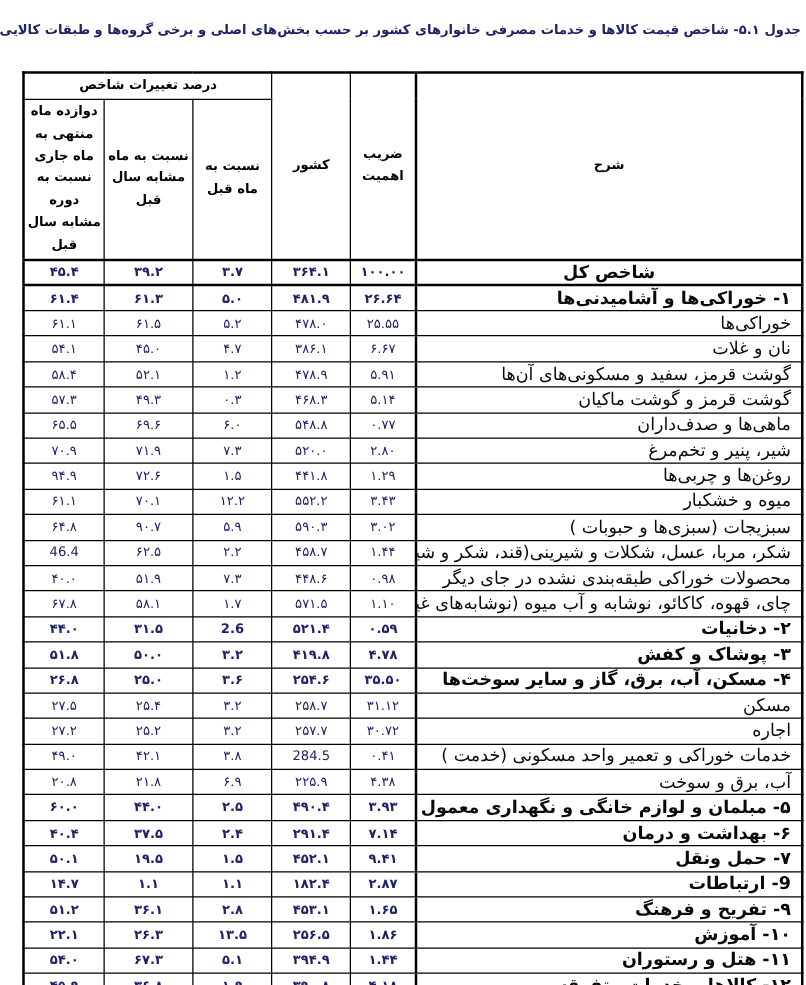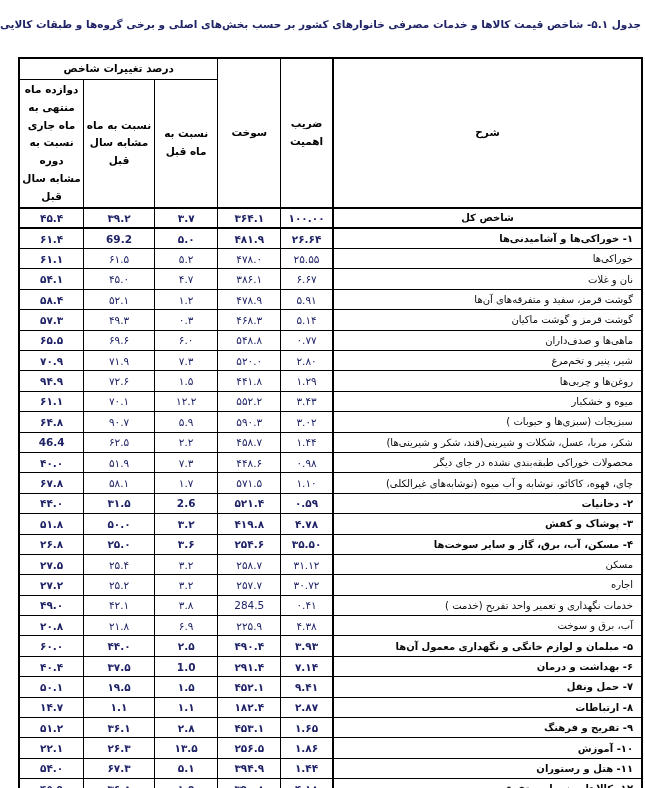--- a/index.html
+++ b/index.html
@@ -37,33 +37,33 @@
   .cpi thead tr.band1 th { height: 21px; }
   .cpi thead tr.band2 th { height: 107px; }
   .cpi thead { border-bottom: 2px solid #000; }
   .cpi thead tr.band1 { border-bottom: 1px solid #000; }
 
   .col-desc   { width: 306px; }
   .col-weight { width: 52px; }
   .col-index  { width: 62px; }
   .col-m      { width: 63px; }
   .col-y      { width: 70px; }
-  .col-t      { width: 64px; font-weight: bold; }
+  .col-t      { width: 64px; }
 
   
   .cpi th.col-desc, .cpi td.col-desc { border-left: 2px solid #000; }
 
   .cpi tbody td {
     height: 20.4px; vertical-align: middle;
     font-size: 10.5px; color: #1f2366; text-align: center;
     padding: 0 2px; white-space: nowrap;
   }
   .cpi tbody td.col-desc {
     color: #0a0a0a; text-align: right; padding: 0 8px 0 2px;
-    font-size: 10px;
+    font-size: 14px;
   }
   .cpi tbody td.center-desc { text-align: center; padding: 0 2px; }
   .cpi tbody tr.bold-row td { font-weight: bold; }
   .cpi tbody tr.total-row { border-bottom: 2px solid #000; }
 </style>
 </head>
 <body>
 
 <div class="page">
 
@@ -78,21 +78,21 @@
         <col class="col-weight">
         <col class="col-index">
       <col class="col-m">
         <col class="col-y">
         <col class="col-t">
     </colgroup>
     <thead>
       <tr class="band1">
         <th class="col-desc" rowspan="2">شرح</th>
         <th class="col-weight" rowspan="2">ضریب اهمیت</th>
-        <th class="col-index" rowspan="2">سوخت</th>
+        <th class="col-index" rowspan="2">کشور</th>
         <th colspan="3">درصد تغییرات شاخص</th>
       </tr>
       <tr class="band2">
         <th class="col-m">نسبت به ماه قبل</th>
         <th class="col-y">نسبت به ماه مشابه سال قبل</th>
         <th class="col-t">دوازده ماه منتهی به ماه جاری نسبت به دوره مشابه سال قبل</th>
       </tr>
     </thead>
     <tbody>
         <tr class="bold-row total-row">
@@ -101,41 +101,41 @@
           <td class="col-index">۳۶۴.۱</td>
           <td class="col-m">۳.۷</td>
           <td class="col-y">۳۹.۲</td>
           <td class="col-t">۴۵.۴</td>
         </tr>
         <tr class="bold-row">
           <td class="col-desc">۱- خوراکی‌ها و آشامیدنی‌ها</td>
           <td class="col-weight">۲۶.۶۴</td>
           <td class="col-index">۴۸۱.۹</td>
           <td class="col-m">۵.۰</td>
-          <td class="col-y">69.2</td>
+          <td class="col-y">۶۱.۳</td>
           <td class="col-t">۶۱.۴</td>
         </tr>
         <tr>
           <td class="col-desc">خوراکی‌ها</td>
           <td class="col-weight">۲۵.۵۵</td>
           <td class="col-index">۴۷۸.۰</td>
           <td class="col-m">۵.۲</td>
           <td class="col-y">۶۱.۵</td>
           <td class="col-t">۶۱.۱</td>
         </tr>
         <tr>
           <td class="col-desc">نان و غلات</td>
           <td class="col-weight">۶.۶۷</td>
           <td class="col-index">۳۸۶.۱</td>
           <td class="col-m">۴.۷</td>
           <td class="col-y">۴۵.۰</td>
           <td class="col-t">۵۴.۱</td>
         </tr>
         <tr>
-          <td class="col-desc">گوشت قرمز، سفید و متفرقه‌های آن‌ها</td>
+          <td class="col-desc">گوشت قرمز، سفید و مسکونی‌های آن‌ها</td>
           <td class="col-weight">۵.۹۱</td>
           <td class="col-index">۴۷۸.۹</td>
           <td class="col-m">۱.۲</td>
           <td class="col-y">۵۲.۱</td>
           <td class="col-t">۵۸.۴</td>
         </tr>
         <tr>
           <td class="col-desc">گوشت قرمز و گوشت ماکیان</td>
           <td class="col-weight">۵.۱۴</td>
           <td class="col-index">۴۶۸.۳</td>
@@ -241,21 +241,21 @@
         </tr>
         <tr>
           <td class="col-desc">اجاره</td>
           <td class="col-weight">۳۰.۷۲</td>
           <td class="col-index">۲۵۷.۷</td>
           <td class="col-m">۳.۲</td>
           <td class="col-y">۲۵.۲</td>
           <td class="col-t">۲۷.۲</td>
         </tr>
         <tr>
-          <td class="col-desc">خدمات نگهداری و تعمیر واحد تفریح (خدمت )</td>
+          <td class="col-desc">خدمات خوراکی و تعمیر واحد مسکونی (خدمت )</td>
           <td class="col-weight">۰.۴۱</td>
           <td class="col-index">284.5</td>
           <td class="col-m">۳.۸</td>
           <td class="col-y">۴۲.۱</td>
           <td class="col-t">۴۹.۰</td>
         </tr>
         <tr>
           <td class="col-desc">آب، برق و سوخت</td>
           <td class="col-weight">۴.۳۸</td>
           <td class="col-index">۲۲۵.۹</td>
@@ -268,34 +268,34 @@
           <td class="col-weight">۳.۹۳</td>
           <td class="col-index">۴۹۰.۴</td>
           <td class="col-m">۲.۵</td>
           <td class="col-y">۴۴.۰</td>
           <td class="col-t">۶۰.۰</td>
         </tr>
         <tr class="bold-row">
           <td class="col-desc">۶- بهداشت و درمان</td>
           <td class="col-weight">۷.۱۴</td>
           <td class="col-index">۲۹۱.۴</td>
-          <td class="col-m">1.0</td>
+          <td class="col-m">۲.۴</td>
           <td class="col-y">۳۷.۵</td>
           <td class="col-t">۴۰.۴</td>
         </tr>
         <tr class="bold-row">
           <td class="col-desc">۷- حمل ونقل</td>
           <td class="col-weight">۹.۴۱</td>
           <td class="col-index">۴۵۲.۱</td>
           <td class="col-m">۱.۵</td>
           <td class="col-y">۱۹.۵</td>
           <td class="col-t">۵۰.۱</td>
         </tr>
         <tr class="bold-row">
-          <td class="col-desc">۸- ارتباطات</td>
+          <td class="col-desc">9- ارتباطات</td>
           <td class="col-weight">۲.۸۷</td>
           <td class="col-index">۱۸۲.۴</td>
           <td class="col-m">۱.۱</td>
           <td class="col-y">۱.۱</td>
           <td class="col-t">۱۴.۷</td>
         </tr>
         <tr class="bold-row">
           <td class="col-desc">۹- تفریح و فرهنگ</td>
           <td class="col-weight">۱.۶۵</td>
           <td class="col-index">۴۵۳.۱</td>

